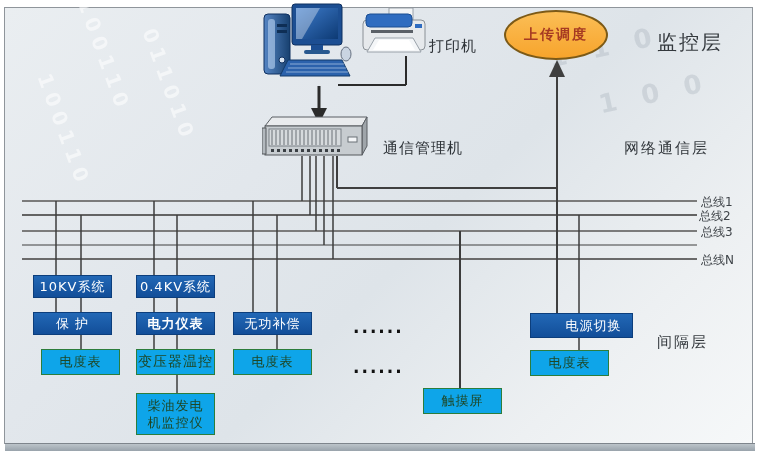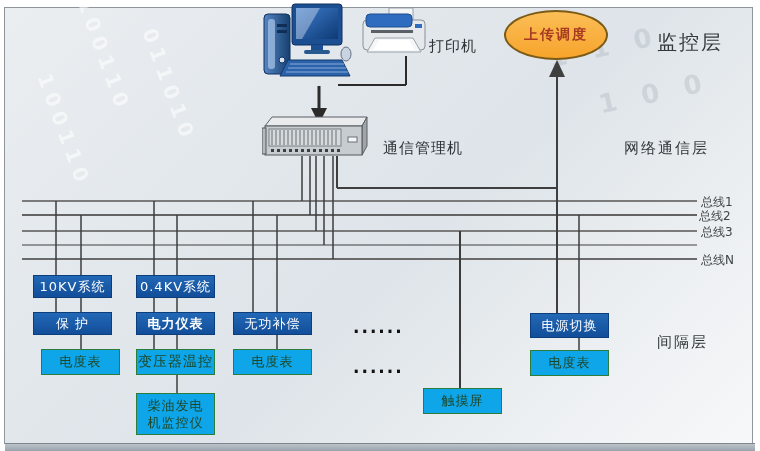--- a/index.html
+++ b/index.html
@@ -219,21 +219,21 @@
   <div class="buslbl" style="left:701px;top:194px;">总线1</div>
   <div class="buslbl" style="left:699px;top:208px;">总线2</div>
   <div class="buslbl" style="left:701px;top:224px;">总线3</div>
   <div class="buslbl" style="left:701px;top:252px;">总线N</div>
 
   <div class="nbox" style="left:33px;top:275px;width:77px;height:21px;">10KV系统</div>
   <div class="nbox" style="left:136px;top:275px;width:77px;height:21px;">0.4KV系统</div>
   <div class="nbox" style="left:33px;top:312px;width:77px;height:21px;">保 护</div>
   <div class="nbox" style="left:136px;top:312px;width:77px;height:21px;font-weight:bold;">电力仪表</div>
   <div class="nbox" style="left:233px;top:312px;width:77px;height:21px;">无功补偿</div>
-  <div class="nbox" style="left:530px;top:313px;width:77px;height:23px;">电源切换</div>
+  <div class="nbox" style="left:530px;top:313px;width:77px;height:23px;padding-left:24px;">电源切换</div>
 
   <div class="gbox" style="left:41px;top:349px;width:77px;height:24px;">电度表</div>
   <div class="gbox" style="left:136px;top:349px;width:77px;height:24px;font-size:14px;">变压器温控</div>
   <div class="gbox" style="left:233px;top:349px;width:77px;height:24px;">电度表</div>
   <div class="gbox" style="left:136px;top:393px;width:77px;height:40px;line-height:17px;">
     <span>柴油发电</span>
     <span>机监控仪</span>
   </div>
   <div class="gbox" style="left:423px;top:388px;width:77px;height:24px;">触摸屏</div>
   <div class="gbox" style="left:530px;top:350px;width:77px;height:24px;">电度表</div>

